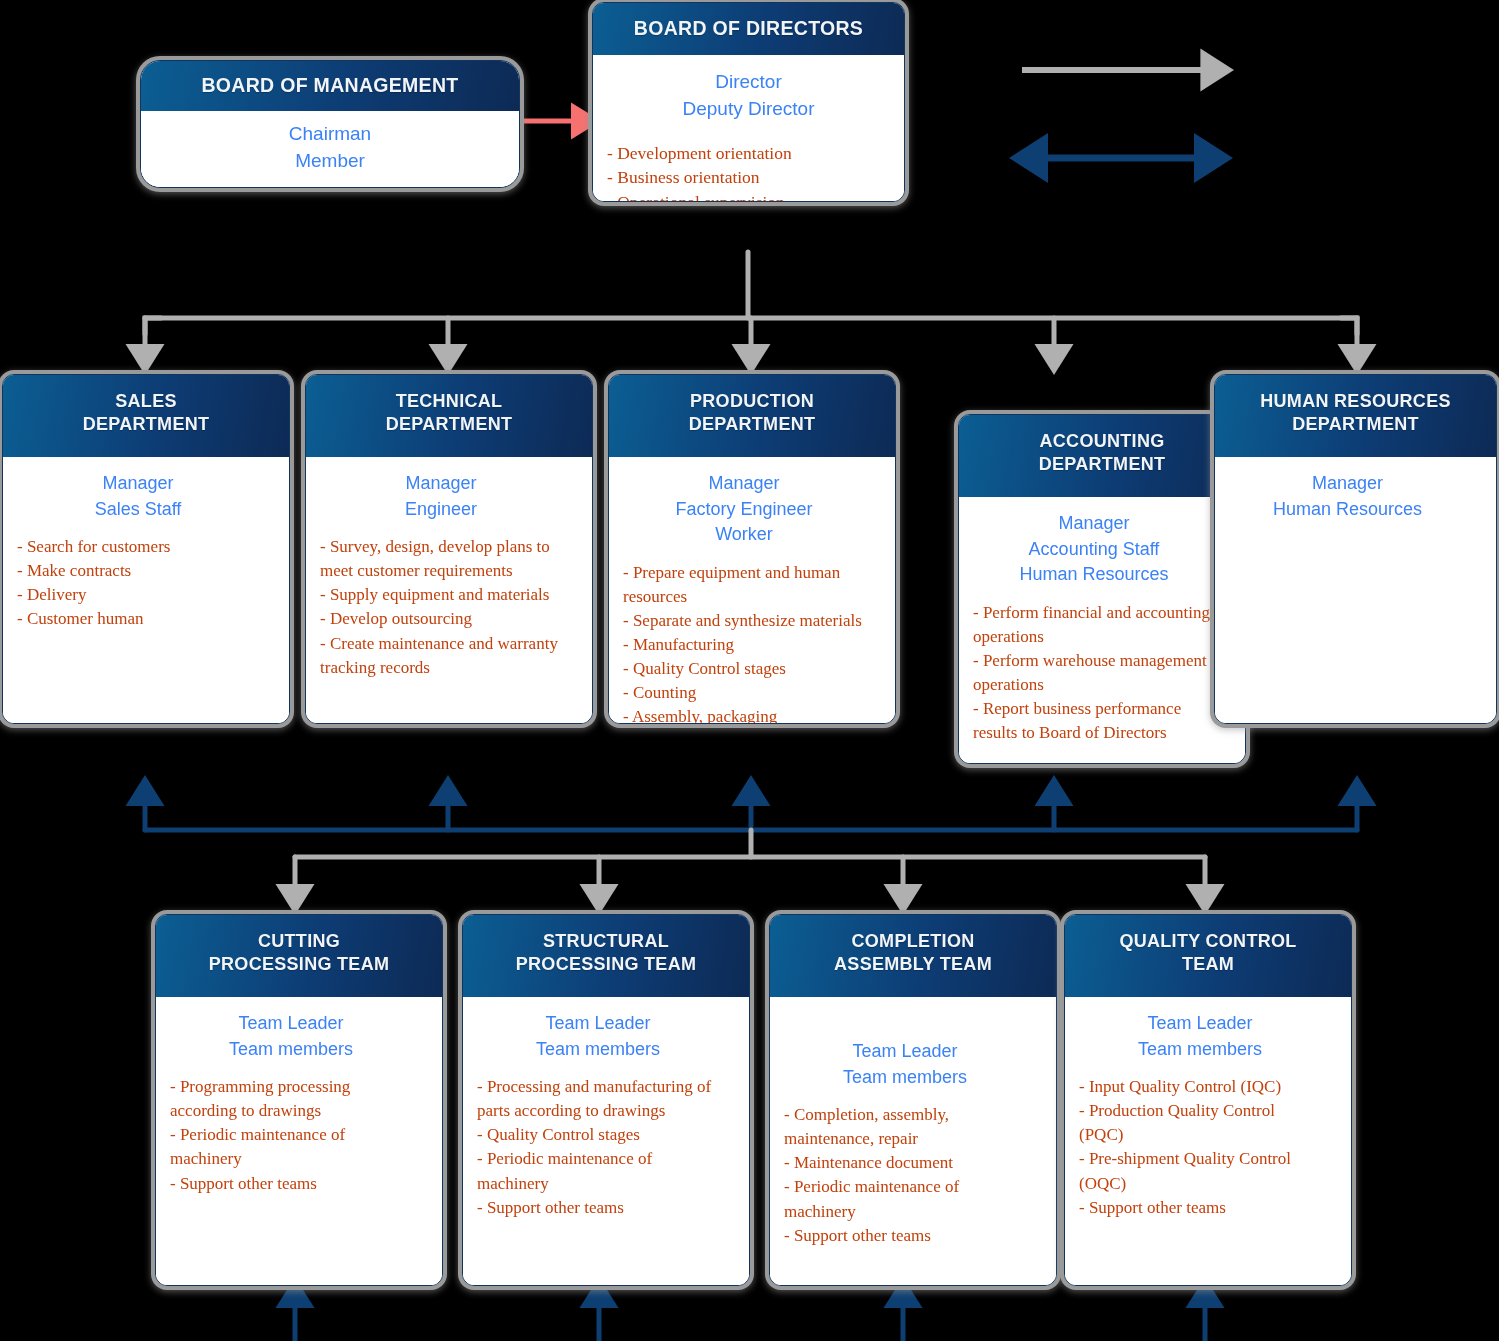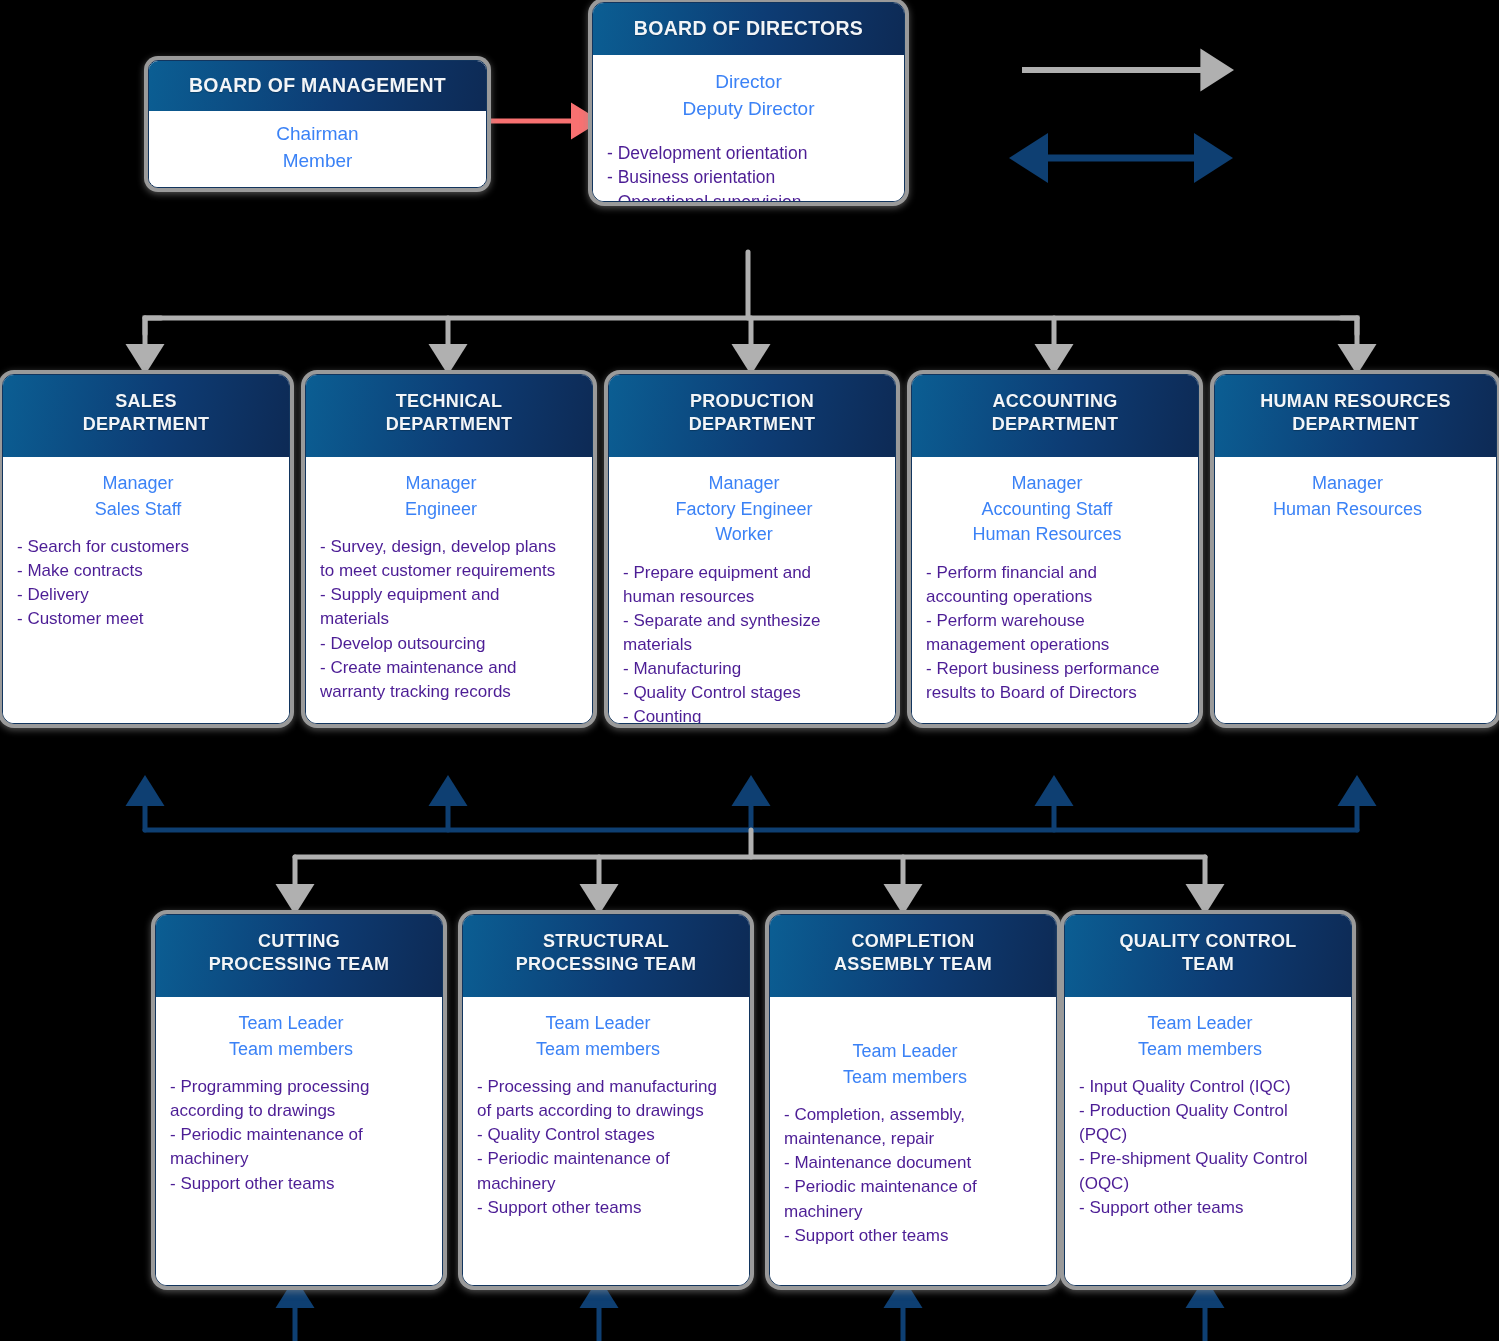--- a/index.html
+++ b/index.html
@@ -56,29 +56,29 @@
     color: #24282c;
   }
   .roles {
     text-align: center;
     line-height: 1.42;
     color: #3b82f6;
   }
   .duties {
     margin-top: 13px;
     line-height: 1.42;
-    color: #4c1d95;
+    color: #c2410c;
+    font-family: Liberation Serif, serif;
   }
   .duties div { white-space: normal; }
 
   
   #board-management {
-    left: 140px; top: 60px; width: 339px; height: 128px;
-    border-radius: 10px;
-    margin-left: 8px;
+    left: 140px; top: 60px; width: 380px; height: 128px;
+    border-radius: 20px;
   }
   #board-management .card-head { font-size: 19.5px; padding: 12px 6px 13px; }
   #board-management .card-body { padding: 10px 10px; display:flex; align-items:flex-start; justify-content:center;}
   #board-management .roles { font-size: 19px; }
 
   #board-directors {
     left: 592px; top: 2px; width: 313px; height: 200px;
   }
   #board-directors .card-head { font-size: 19.5px; padding: 13px 6px 14px; }
   #board-directors .card-body { padding: 14px 14px 10px 14px; }
@@ -90,21 +90,21 @@
     height: 350px;
     width: 288px;
   }
   .dept .card-head { font-size: 18px; padding: 15px 8px 16px; min-height: 82px; }
   .dept .roles { font-size: 18px; }
   .dept .duties { font-size: 17px; }
 
   #dept-sales      { left: 2px; }
   #dept-technical  { left: 305px; }
   #dept-production { left: 608px; }
-  #dept-accounting { left: 911px; }
+  #dept-accounting { left: 958px; margin-top: 40px; }
   #dept-hr         { left: 1214px; width: 283px; }
 
   .team {
     top: 914px;
     height: 372px;
     width: 288px;
   }
   .team .card-head { font-size: 18px; padding: 15px 8px 16px; min-height: 82px; }
   .team .roles { font-size: 18px; }
   .team .duties { font-size: 17px; }
@@ -226,21 +226,21 @@
       </div>
     <div class="card-body">
       <div class="roles">
           <div>Manager</div>
           <div>Sales Staff</div>
         </div>
       <div class="duties">
           <div>- Search for customers</div>
           <div>- Make contracts</div>
           <div>- Delivery</div>
-          <div>- Customer meet</div>
+          <div>- Customer human</div>
         </div>
     </div>
   </div>
 
   <div class="card dept" id="dept-technical">
     <div class="card-head">
         <div>TECHNICAL</div>
         <div>DEPARTMENT</div>
       </div>
     <div class="card-body">

